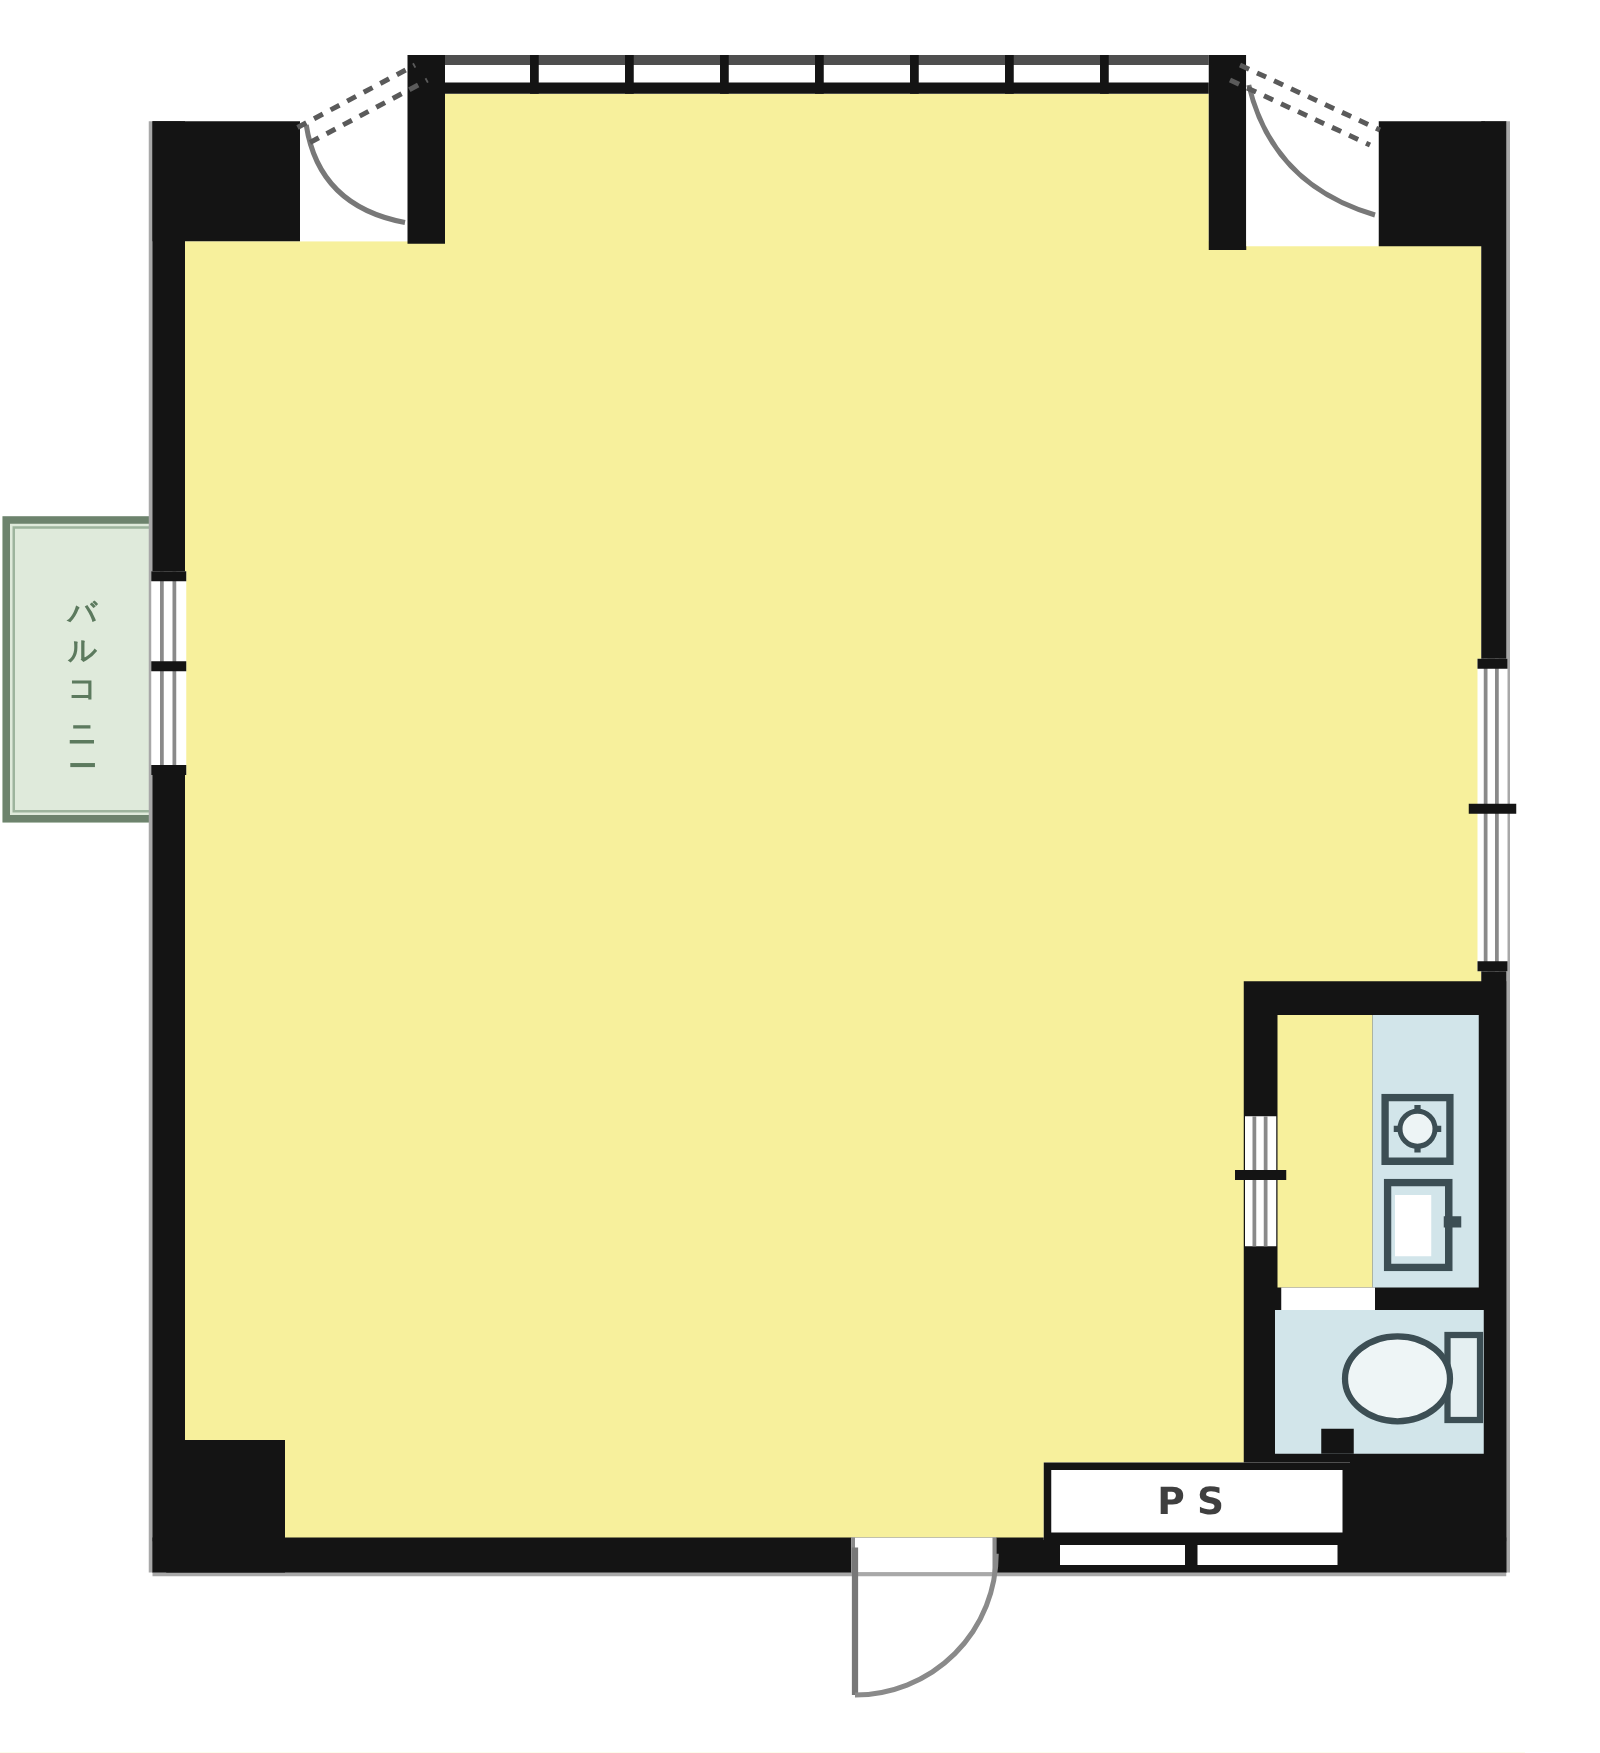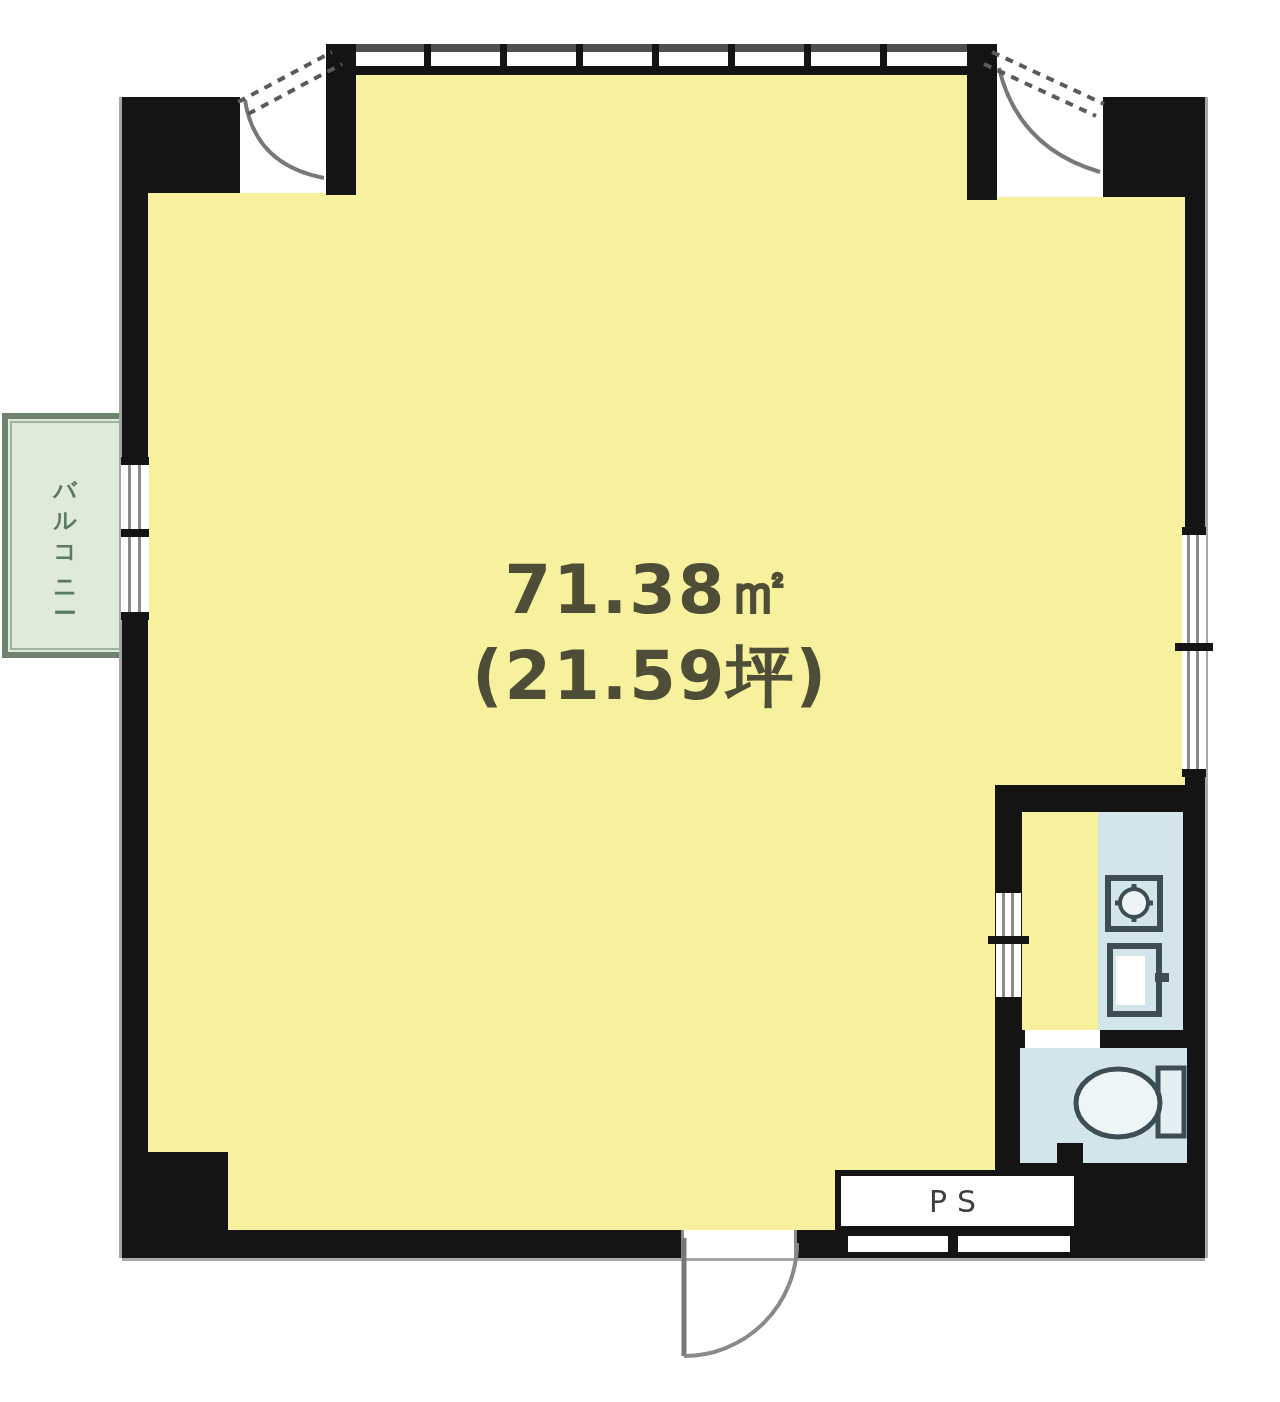--- a/index.html
+++ b/index.html
@@ -30,21 +30,21 @@
   .band .tick{position:absolute;top:-8px;bottom:-9px;width:7px;background:var(--wall);}
   .area-label{position:absolute;text-align:center;color:var(--label-color);
     font-size:67px;font-weight:600;line-height:1.28;letter-spacing:2px;white-space:nowrap;}
   .balcony{position:absolute;background:var(--balcony-fill);border:6px solid var(--balcony-border);box-sizing:border-box;
     display:flex;align-items:center;justify-content:center;}
   .balcony .inner{position:absolute;inset:2px;border:2px solid #9db49d;}
   .balcony .vlabel{writing-mode:vertical-rl;text-orientation:upright;color:var(--balcony-text);
     font-size:23px;font-weight:600;letter-spacing:8px;z-index:1;}
   .ps-box{position:absolute;background:#ffffff;border:6px solid var(--wall);box-sizing:border-box;
     display:flex;align-items:center;justify-content:center;color:var(--ps-label-color);
-    font-size:30px;font-weight:400;letter-spacing:10px;}
+    font-size:30px;font-weight:700;letter-spacing:10px;}
   svg{display:block;}
 </style>
 </head>
 <body>
 
 <div id="canvas">
 
   <div class="room" style="left:356px;top:70px;width:611px;height:130px;"></div>
   <div class="room" style="left:148px;top:193px;width:1037px;height:1039px;"></div>
 
@@ -133,24 +133,20 @@
   <div class="wall" style="left:133px;top:1152px;width:95px;height:106px;"></div>
 
   <div class="white" style="left:681px;top:1230px;width:116px;height:28px;border-left:3px solid var(--line-gray);border-right:3px solid var(--line-gray);box-sizing:border-box;"></div>
 
   <div class="ps-box" style="left:835px;top:1170px;width:245px;height:62px;">
     <span>PS</span>
   </div>
   <div class="white" style="left:848px;top:1236px;width:100px;height:16px;"></div>
   <div class="white" style="left:958px;top:1236px;width:112px;height:16px;"></div>
 
-  <div class="area-label" style="left:330px;top:548px;width:640px;">
-    <div>71.38㎡</div>
-    <div>(21.59坪)</div>
-  </div>
 
   <svg class="abs" style="left:0;top:0;" width="1280" height="1402" viewBox="0 0 1280 1402">
 
     <g>
       <path d="M 245,100 Q 255,165 324,178" fill="none" stroke="#787878" stroke-width="4"></path>
       <line x1="238" y1="102" x2="332" y2="52" stroke="#5a5a5a" stroke-width="4" stroke-dasharray="8 7"></line>
       <line x1="248" y1="114" x2="342" y2="64" stroke="#5a5a5a" stroke-width="4" stroke-dasharray="8 7"></line>
     </g>
 
     <g>

